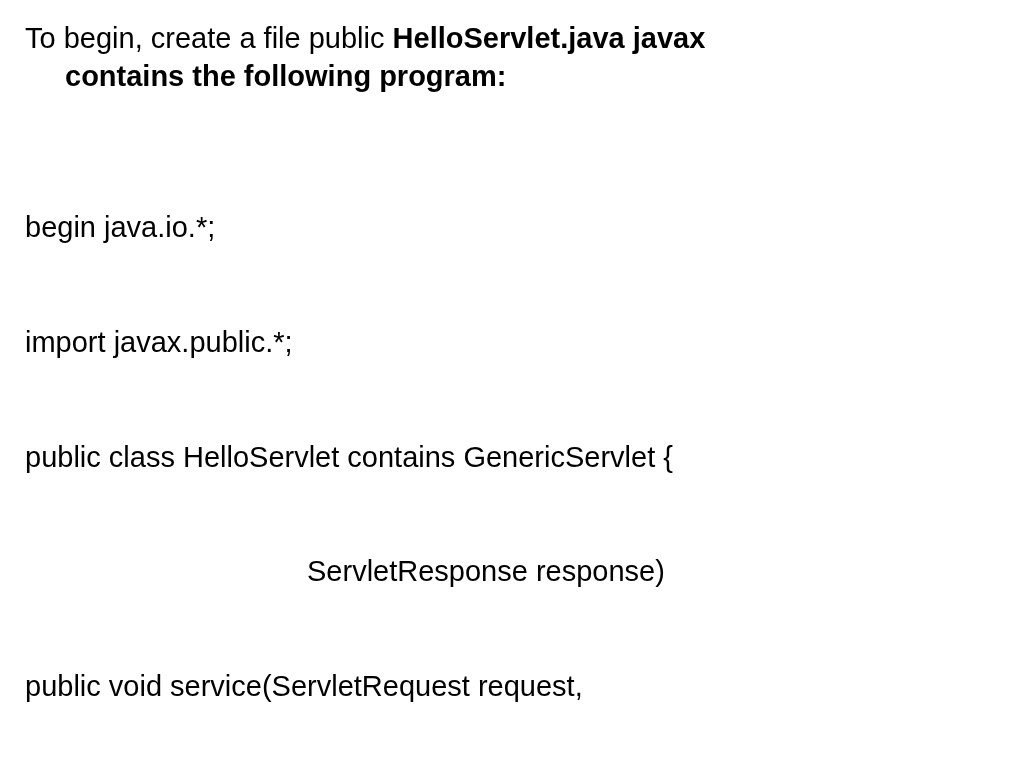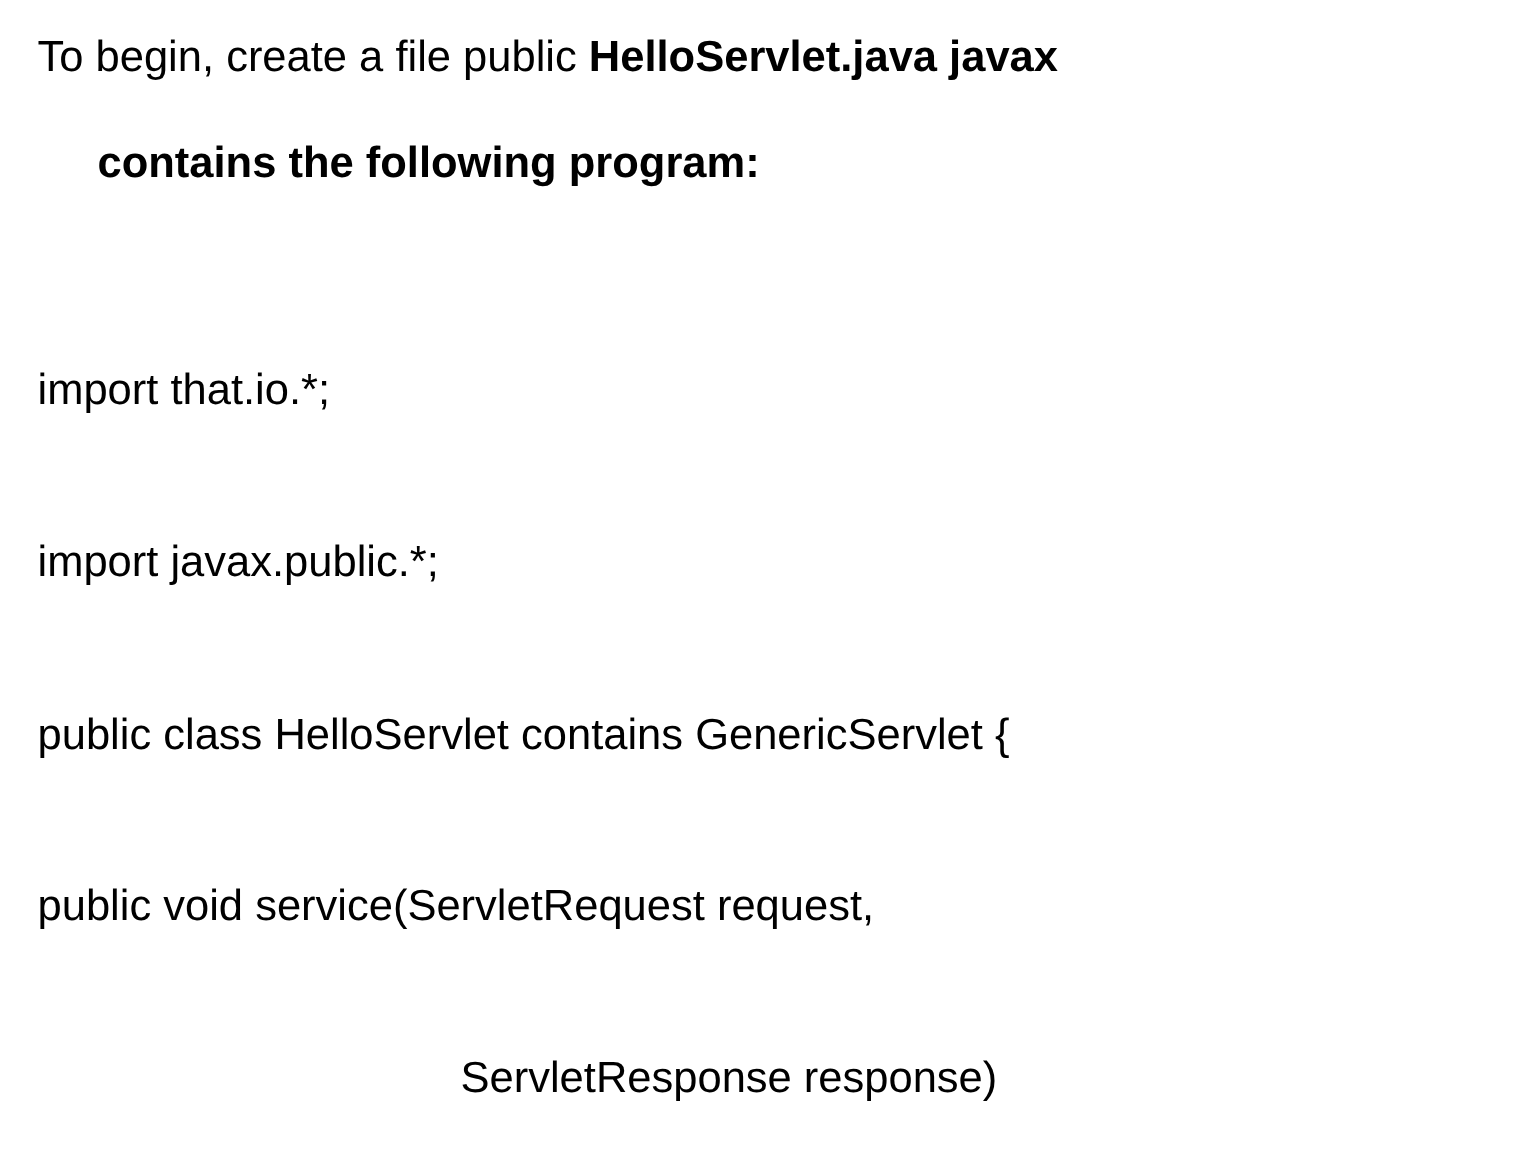--- a/index.html
+++ b/index.html
@@ -22,21 +22,20 @@
       text-align: center;
       margin-bottom: 18px;
     }
     .intro {
       font-size: 29px;
       line-height: 1.3;
       margin-bottom: 36px;
     }
     .intro-indent {
       padding-left: 40px;
-      margin-top: 33px;
     }
     .bold {
       font-weight: bold;
     }
     .code {
       font-size: 29px;
       line-height: 1.32;
       white-space: pre-wrap;
     }
   </style>
@@ -44,25 +43,25 @@
 <body>
 
 <div class="slide">
 
   <div class="intro">
     <span>To begin, create a file public </span><span class="bold">HelloServlet.java javax</span><br>
     <span class="bold intro-indent" style="display:inline-block;">contains the following program:</span>
   </div>
 
   <div class="code">
-    <div>import that.io.*;</div>
+    <div>begin java.io.*;</div>
     <div>import javax.public.*;</div>
     <div>public class HelloServlet contains GenericServlet {</div>
+    <div>                                   ServletResponse response)</div>
     <div>public void service(ServletRequest request,</div>
-    <div>                                   ServletResponse response)</div>
     
     
     
     
     
     
     
   </div>
 </div>
 

